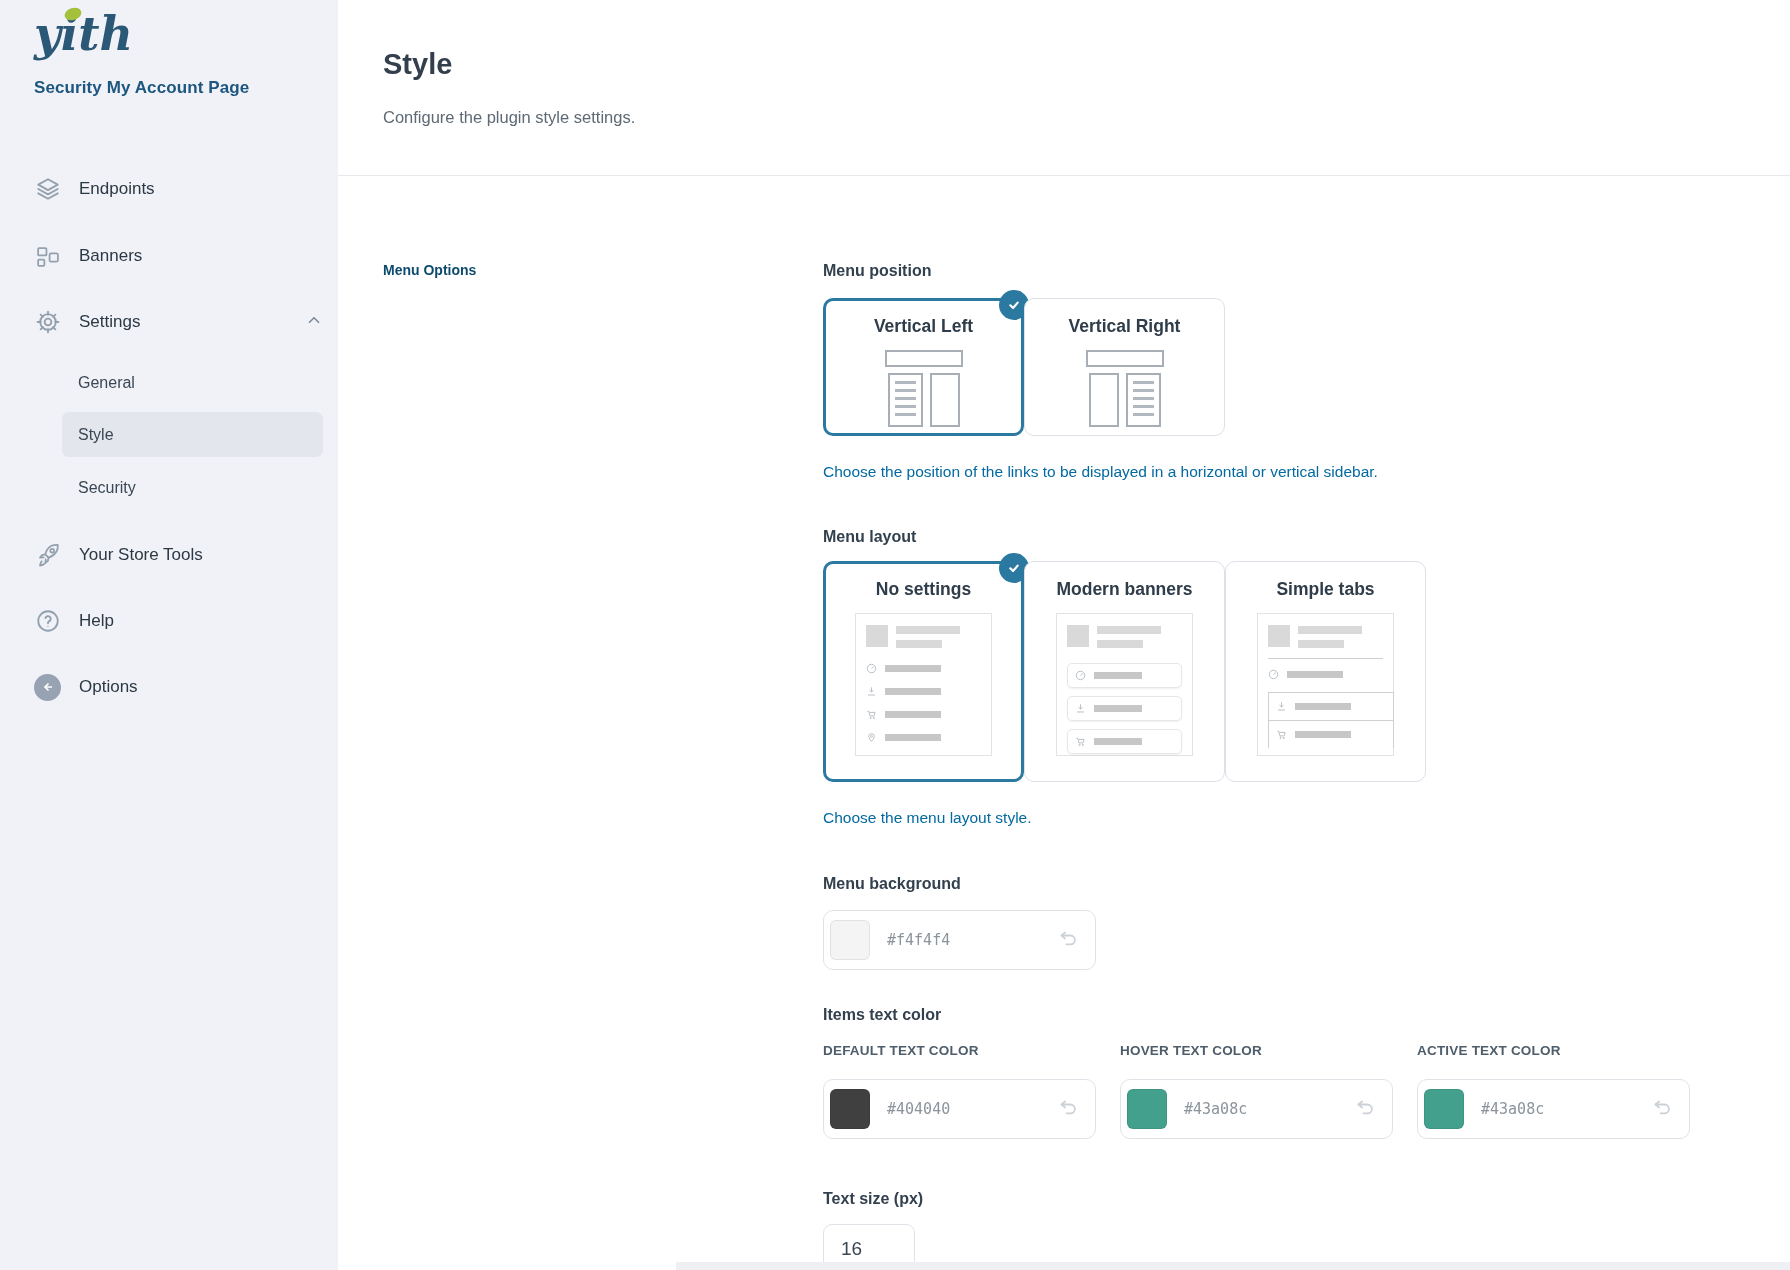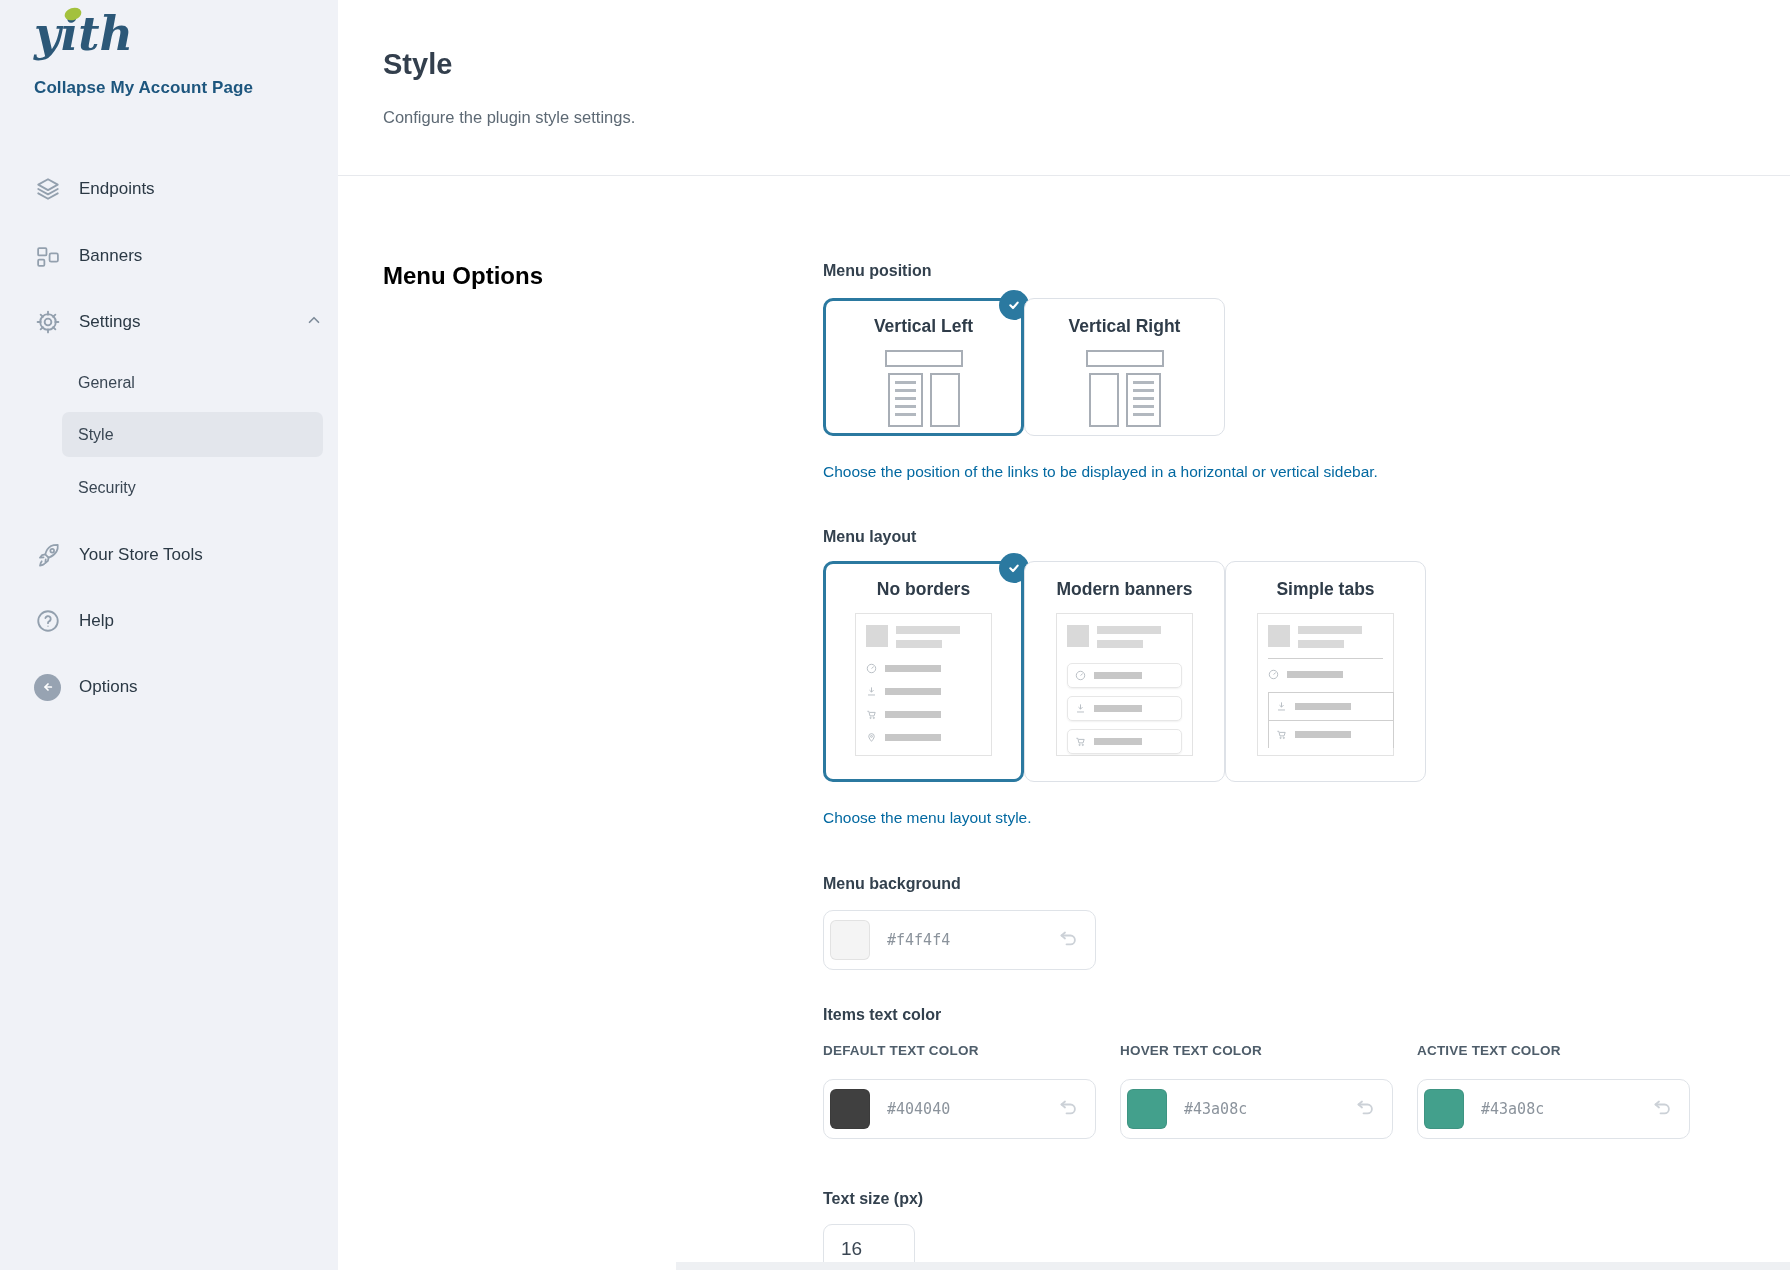--- a/index.html
+++ b/index.html
@@ -39,21 +39,21 @@
   }
 
   
   .main { position:absolute; left:338px; right:0; top:0; bottom:0; background:#fff; }
   .page-title { position:absolute; left:45px; top:48px; font-size:29px; font-weight:600; color:#333f4d; }
   .page-subtitle { position:absolute; left:45px; top:108px; font-size:16.5px; color:#5d6974; }
   .header-divider { position:absolute; left:0; right:0; top:175px; height:1px; background:#e7e9ed; }
 
   .content { position:absolute; left:45px; top:262px; right:0; display:flex; }
   .label-col { width:440px; }
-  .section-heading { font-size:24px; font-weight:700; color:#000000; }
+  .section-heading { font-size:14px; font-weight:700; color:#0c4a6e; }
   .fields-col { flex:1; }
 
   .field-label { font-size:16px; font-weight:600; color:#33414e; height:22px; }
   .caption { font-size:15.5px; color:#0369a1; }
 
   
   .card-row { display:flex; margin-top:14px; }
   .opt-card {
     position:relative; width:201px; border:1px solid #dde1e7; border-radius:10px;
     background:#fff; cursor:pointer; text-align:center;
@@ -125,21 +125,21 @@
 </head>
 <body>
 
 <aside class="sidebar">
   <div class="logo-wrap">
     <svg width="115" height="58" viewBox="0 0 115 58">
       <text x="2" y="44" font-family="DejaVu Serif, serif" font-style="italic" font-weight="bold" font-size="46" fill="#2c5878">yith</text>
       <ellipse cx="41" cy="8" rx="8.5" ry="6" transform="rotate(-18 41 8)" fill="#a3c13d"></ellipse>
     </svg>
   </div>
-  <div class="brand">Collapse My Account Page</div>
+  <div class="brand">Security My Account Page</div>
 
   <div class="nav-item" style="top:173px;">
     <span class="nav-icon">
       <svg width="26" height="26" viewBox="0 0 24 24" fill="none" stroke="#93a0ae" stroke-width="1.7" stroke-linejoin="round" stroke-linecap="round">
         <path d="M12 3 3 8l9 5 9-5-9-5z"></path>
           <path d="m3 12 9 5 9-5"></path>
           <path d="m3 16 9 5 9-5"></path>
       </svg>
     </span>
     <span class="label">Endpoints</span>
@@ -277,21 +277,21 @@
       
       <div class="field-label mt47">Menu layout</div>
       <div class="card-row mt11" style="margin-top:11px;">
 
         <div class="opt-card h221 selected">
           <div class="badge">
             <svg width="16" height="16" viewBox="0 0 24 24" fill="none" stroke="#fff" stroke-width="3.2" stroke-linecap="round" stroke-linejoin="round">
                 <path d="m6.5 12.5 4 4 7-8"></path>
               </svg>
           </div>
-          <div class="opt-title">No borders</div>
+          <div class="opt-title">No settings</div>
           <div class="lp">
             <div class="lp-head">
                 <div class="lp-avatar"></div>
                 <div class="lp-namebars">
                   <div class="lp-bar1"></div>
                   <div class="lp-bar2"></div>
                 </div>
               </div>
             <div class="lp-rows">
               <div class="lp-row">

